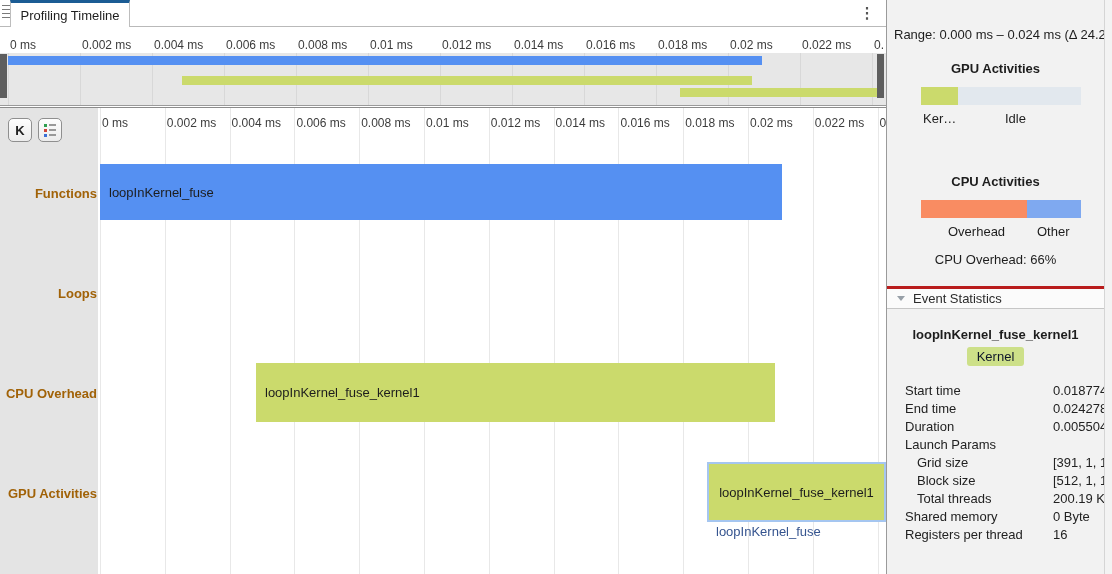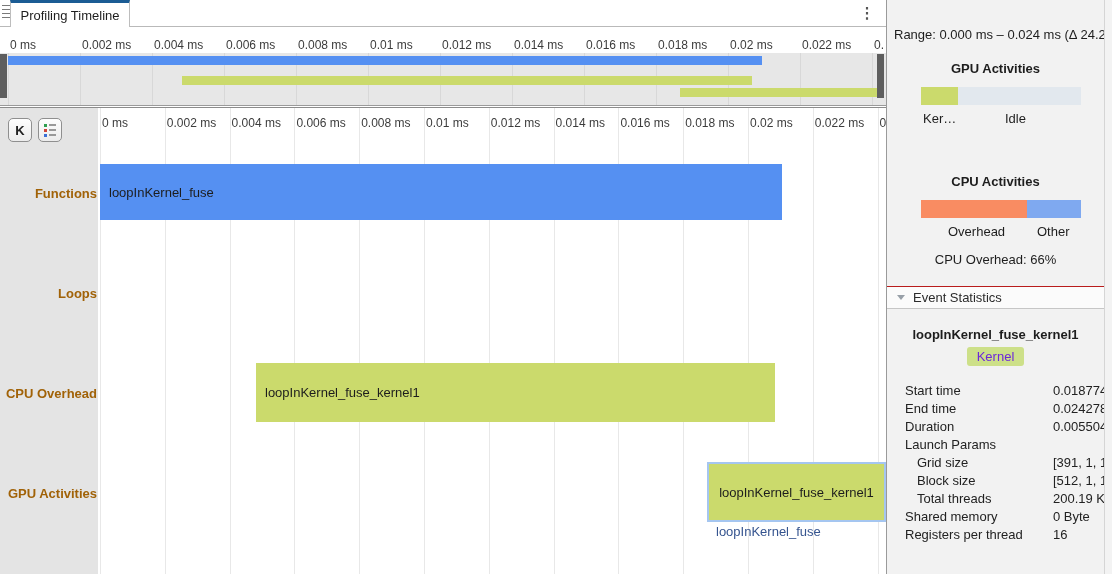--- a/index.html
+++ b/index.html
@@ -47,21 +47,21 @@
   .rpanel { position:absolute; left:886px; top:0; width:218px; height:574px; background:#f2f2f2; border-left:1px solid #9a9a9a; }
   .sect-hdr { position:absolute; left:0; width:100%; height:23px; background:#fbfbfb; border-bottom:1px solid #c6c6c6;
     display:flex; align-items:center; gap:8px; padding-left:10px; color:#2b2b2b; cursor:pointer; }
   .twistie { width:0; height:0; border-left:4px solid transparent; border-right:4px solid transparent; border-top:5px solid #98a0a8; }
   .rp-text { position:absolute; white-space:nowrap; }
   .rp-center { left:0; width:100%; text-align:center; }
   .rp-bold { font-weight:bold; }
   .util-bar { position:absolute; left:34px; width:160px; height:18px; display:flex; }
   .seg { height:100%; }
   .pill { position:absolute; left:0; width:100%; text-align:center; }
-  .pill span { display:inline-block; background:#cde089; border-radius:3px; padding:2px 10px; color:#6d28d9; }
+  .pill span { display:inline-block; background:#cde089; border-radius:3px; padding:2px 10px; color:#0f172a; }
   .stat-row { position:absolute; left:18px; width:190px; height:18px; }
   .stat-label { position:absolute; left:0; white-space:nowrap; color:#222; }
   .stat-label.ind { left:12px; }
   .stat-value { position:absolute; left:148px; white-space:nowrap; color:#222; }
 
   
   .vscroll { position:absolute; left:1104px; top:0; width:8px; height:574px; background:#f3f3f3; border-left:1px solid #d5d5d5; }
 </style>
 </head>
 <body>
@@ -159,21 +159,21 @@
 
     <div class="rp-text rp-center rp-bold" style="top:174px;">CPU Activities</div>
     <div class="util-bar" style="top:200px;">
       <div class="seg" style="width:66%;background:#f98c62;"></div>
       <div class="seg" style="width:34%;background:#7fa9f0;"></div>
     </div>
     <div class="rp-text" style="left:61px;top:224px;">Overhead</div>
     <div class="rp-text" style="left:150px;top:224px;">Other</div>
     <div class="rp-text rp-center" style="top:252px;">CPU Overhead: 66%</div>
 
-    <div class="sect-hdr" style="top:286px;border-top:1px solid #b91c1c;">
+    <div class="sect-hdr" style="top:286px;border-top:3px solid #b91c1c;">
       <div class="twistie"></div>
       <span>Event Statistics</span>
     </div>
 
     <div class="rp-text rp-center rp-bold" style="top:327px;">loopInKernel_fuse_kernel1</div>
     <div class="pill" style="top:347px;">
       <span>Kernel</span>
     </div>
 
     <div class="stat-row" style="top:383px;">

